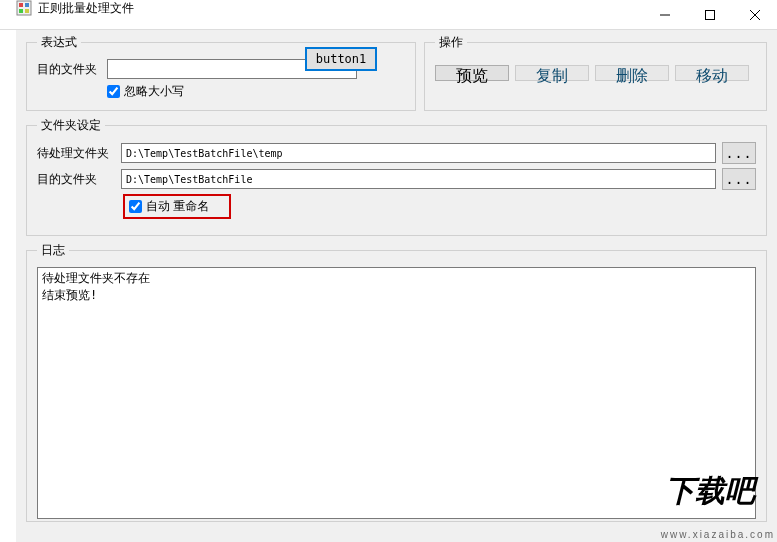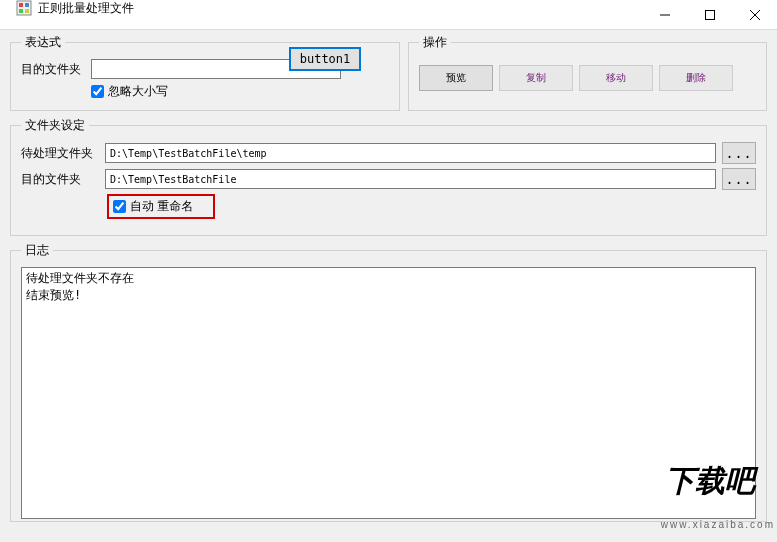--- a/index.html
+++ b/index.html
@@ -4,54 +4,54 @@
 <style>
 * { box-sizing: border-box; margin: 0; padding: 0; }
 body { font-family: "Microsoft YaHei", "SimSun", sans-serif; font-size: 12px; background: #fff; width: 777px; height: 542px; overflow: hidden; }
 
 .titlebar { height: 30px; background: #fff; border-bottom: 1px solid #ddd; display: flex; align-items: flex-start; padding-left: 16px; }
 .titlebar .icon { width: 16px; height: 16px; margin-right: 6px; display: flex; align-items: center; justify-content: center; }
 .titlebar .title { flex: 1; font-size: 12px; }
 .titlebar .win-btns { display: flex; height: 100%; }
 .titlebar .win-btn { width: 45px; height: 100%; display: flex; align-items: center; justify-content: center; cursor: pointer; }
 
-.content { padding: 4px 10px; background: #f0f0f0; height: calc(100% - 30px); }
+.content { padding: 4px 10px; background: #f0f0f0; height: calc(100% - 30px); margin-left: 16px; }
 
 fieldset { border: 1px solid #d0d0d0; padding: 8px 10px 10px 10px; margin-bottom: 6px; position: relative; }
 legend { padding: 0 4px; font-size: 12px; }
 
 .top-row { display: flex; gap: 8px; }
 .top-row .expr-box { flex: 0 0 390px; }
 .top-row .ops-box { flex: 1; }
 
 .expr-row { display: flex; align-items: center; gap: 8px; }
 .expr-label { width: 62px; text-align: left; }
 input[type=text].txt { border: 1px solid #7a7a7a; height: 20px; padding: 1px 4px; font-family: "SimSun", monospace; font-size: 10px; background: #fff; }
 .expr-input { width: 250px; }
 
 .chk-row { margin-left: 70px; margin-top: 4px; display: flex; align-items: center; gap: 4px; }
 input[type=checkbox] { width: 13px; height: 13px; }
 
 .button1 { position: absolute; top: -4px; left: 278px; width: 72px; height: 24px; background: #e1e1e1; border: 2px solid #0078d7; font-family: "SimSun", monospace; font-size: 12px; display: flex; align-items: center; justify-content: center; cursor: pointer; }
 
 .ops-btns { display: flex; gap: 6px; padding-top: 6px; }
-.op-btn { width: 74px; height: 26px; background: #e1e1e1; border: 1px solid #adadad; font-size: 10px; cursor: pointer; text-align: center; }
-.op-btn:disabled { color: #701a75; background: #e8e8e8; border-color: #ccc; cursor: default; }
+.op-btn { width: 74px; height: 16px; background: #e1e1e1; border: 1px solid #adadad; font-size: 16px; cursor: pointer; text-align: center; }
+.op-btn:disabled { color: #0c4a6e; background: #e8e8e8; border-color: #ccc; cursor: default; }
 
 .folder-row { display: flex; align-items: center; gap: 6px; margin-bottom: 4px; }
 .folder-label { width: 78px; text-align: left; }
 .folder-input { flex: 1; font-family: "SimSun", monospace; }
 .browse-btn { width: 34px; height: 22px; background: #e1e1e1; border: 1px solid #adadad; cursor: pointer; font-family: monospace; letter-spacing: 1px; }
 
 .chk-highlight { display: inline-flex; align-items: center; gap: 4px; border: 2px solid #d00000; padding: 2px 20px 2px 4px; margin-left: 86px; margin-bottom: 6px; }
 
 .log-box { height: 280px; }
 .log-ta { width: 100%; height: 252px; border: 1px solid #7a7a7a; padding: 2px 4px; font-family: "SimSun", monospace; font-size: 12px; resize: none; background: #fff; white-space: pre; }
 
-.watermark { position: absolute; right: 2px; bottom: 12px; pointer-events: none; }
+.watermark { position: absolute; right: 2px; bottom: 2px; pointer-events: none; }
 .watermark-txt { font-size: 10px; color: #666; text-align: right; letter-spacing: 2px; }
 </style>
 </head>
 <body>
 
 <div class="titlebar">
   <span class="icon">
     <svg width="16" height="16" viewBox="0 0 16 16">
         <rect x="1" y="1" width="14" height="14" fill="#f0f0f0" stroke="#888"></rect>
         <rect x="3" y="3" width="4" height="4" fill="#d44"></rect>
@@ -95,22 +95,22 @@
         <input type="checkbox" checked="" style="">
         <span>忽略大小写</span>
       </div>
     </fieldset>
 
     <fieldset class="ops-box">
       <legend>操作</legend>
       <div class="ops-btns">
         <button class="op-btn">预览</button>
         <button class="op-btn" disabled="">复制</button>
+        <button class="op-btn" disabled="">删除</button>
         <button class="op-btn" disabled="">移动</button>
-        <button class="op-btn" disabled="">删除</button>
       </div>
     </fieldset>
   </div>
 
   <fieldset>
     <legend>文件夹设定</legend>
 
     <div class="folder-row">
       <span class="folder-label">待处理文件夹</span>
       <input type="text" class="txt folder-input" value="D:\Temp\TestBatchFile\temp" style="">

